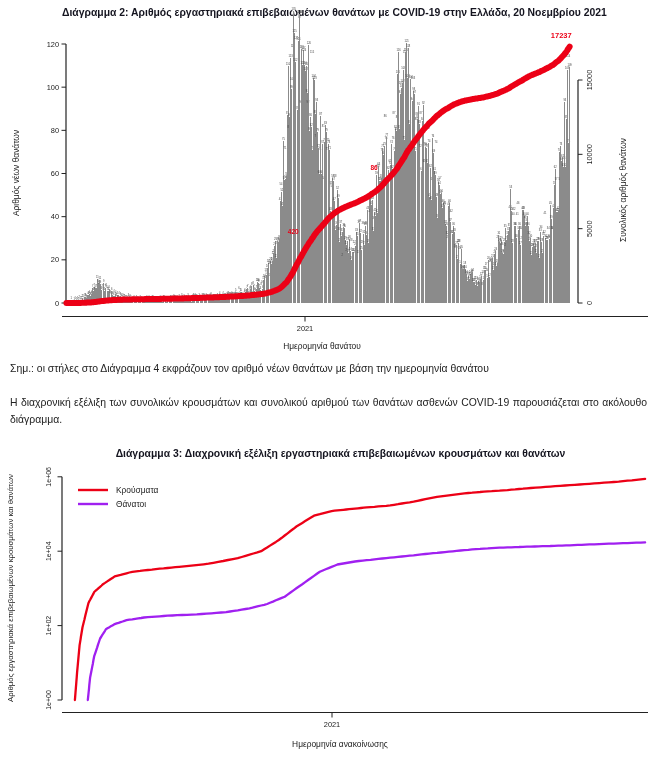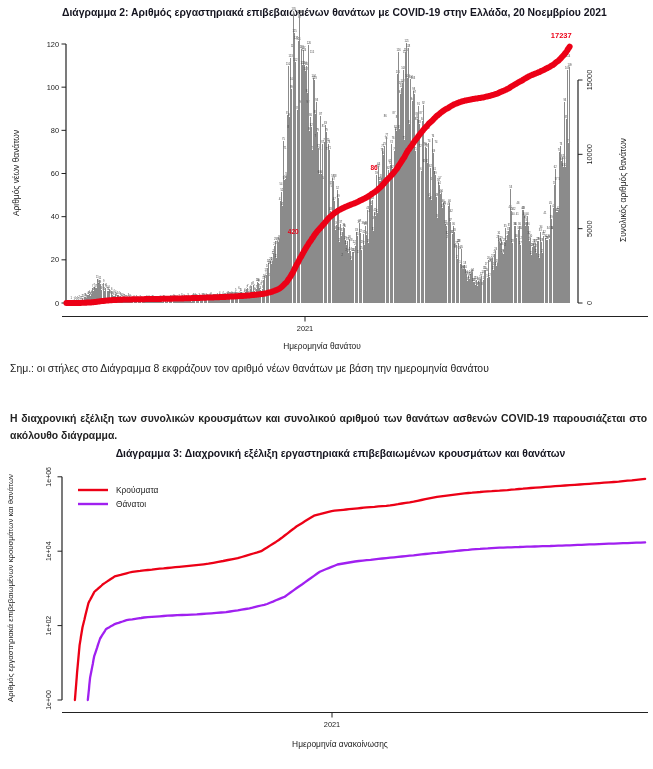--- a/index.html
+++ b/index.html
@@ -5,21 +5,21 @@
   html,body{margin:0;padding:0;}
   body{
     width:653px;height:769px;background:#ffffff;position:relative;overflow:hidden;
     font-family:"Liberation Sans", sans-serif;color:#1b1b1b;
   }
   .abs{position:absolute;}
   .chart-title{font-weight:bold;font-size:10.4px;color:#14141f;letter-spacing:0px;}
   .doc-text{font-size:10.4px;color:#222;}
   #chart2-title{top:7px;left:62px;width:586px;}
   #note-text{top:363px;left:10px;width:640px;}
-  #body-paragraph{top:411px;left:10px;width:637px;text-align:justify;line-height:1.62;font-weight:bold;}
+  #body-paragraph{top:395px;left:10px;width:637px;text-align:justify;line-height:1.62;}
   #chart3-title{top:448px;left:14px;width:653px;text-align:center;}
   svg{position:absolute;top:0;left:0;}
   text{font-family:"Liberation Sans", sans-serif;}
 </style>
 </head>
 <body>
 
 <div id="chart2-title" class="abs chart-title">Διάγραμμα 2: Αριθμός εργαστηριακά επιβεβαιωμένων θανάτων με COVID-19 στην Ελλάδα, 20 Νοεμβρίου 2021</div>
 
 <svg id="charts-canvas" width="653" height="769" viewBox="0 0 653 769">
@@ -1319,15 +1319,15 @@
     <text x="332" y="727" font-size="7.4" fill="#1b1b1b" text-anchor="middle">2021</text>
     <text x="340" y="747" font-size="8.4" fill="#1b1b1b" text-anchor="middle">Ημερομηνία ανακοίνωσης</text>
     <polyline points="74.9,700.0 75.2,696.3 75.5,692.5 75.8,688.8 76.1,685.1 76.4,681.3 76.7,677.6 77.1,672.2 77.6,666.8 78.1,661.3 78.6,655.9 79.1,650.5 79.6,645.1 80.1,642.1 80.6,639.1 81.0,636.2 81.5,633.2 82.0,630.3 82.5,627.3 83.5,623.3 84.5,619.3 85.4,615.3 86.4,611.2 87.4,607.2 88.4,603.2 89.3,601.3 90.3,599.5 91.3,597.6 92.3,595.7 93.3,593.9 94.2,592.0 95.7,590.7 97.2,589.4 98.6,588.1 100.1,586.8 101.6,585.5 103.0,584.2 105.0,582.9 106.9,581.6 108.9,580.3 110.8,579.0 112.8,577.7 114.7,576.4 117.7,575.6 120.6,574.9 123.5,574.1 126.5,573.3 129.4,572.5 132.3,571.8 136.2,571.3 140.1,570.9 144.0,570.4 147.9,570.0 151.9,569.6 155.8,569.1 159.7,568.7 163.6,568.4 167.5,568.0 171.4,567.6 175.3,567.2 179.2,566.8 184.1,566.3 189.0,565.8 193.8,565.3 198.7,564.8 203.6,564.3 208.5,563.7 213.4,562.8 218.3,561.9 223.2,561.0 228.0,560.0 232.9,559.1 237.8,558.2 241.7,557.0 245.6,555.8 249.5,554.7 253.4,553.5 257.3,552.4 261.2,551.2 264.2,549.3 267.1,547.5 270.0,545.6 273.0,543.7 275.9,541.9 278.8,540.0 281.8,537.8 284.7,535.5 287.6,533.3 290.5,531.0 293.5,528.8 296.4,526.5 299.3,524.7 302.3,522.9 305.2,521.1 308.1,519.3 311.0,517.5 314.0,515.7 316.9,514.9 319.8,514.2 322.8,513.4 325.7,512.6 328.6,511.8 331.6,511.1 334.5,510.7 337.4,510.4 340.3,510.1 343.3,509.8 346.2,509.5 349.1,509.2 352.1,508.9 355.0,508.6 357.9,508.3 360.9,508.0 363.8,507.7 366.7,507.4 370.6,507.1 374.5,506.8 378.4,506.4 382.3,506.1 386.3,505.8 390.2,505.4 394.1,504.8 398.0,504.2 401.9,503.5 405.8,502.9 409.7,502.3 413.6,501.6 417.5,500.8 421.4,500.0 425.3,499.2 429.2,498.4 433.1,497.6 437.0,496.8 440.9,496.3 444.9,495.8 448.8,495.3 452.7,494.8 456.6,494.3 460.5,493.8 464.4,493.4 468.3,493.0 472.2,492.7 476.1,492.3 480.0,492.0 483.9,491.6 487.8,491.3 491.7,491.1 495.6,490.8 499.5,490.6 503.5,490.3 507.4,490.1 511.3,489.7 515.2,489.4 519.1,489.0 523.0,488.7 526.9,488.3 530.8,488.0 535.7,487.6 540.6,487.3 545.5,486.9 550.3,486.6 555.2,486.2 560.1,485.9 565.0,485.5 569.9,485.2 574.8,484.8 579.6,484.5 584.5,484.1 589.4,483.8 594.3,483.4 599.2,483.1 604.1,482.7 608.9,482.4 613.8,482.0 618.7,481.7 623.1,481.2 627.5,480.7 631.9,480.3 636.3,479.8 640.7,479.3 645.1,478.9" fill="none" stroke="#ec0016" stroke-width="2.3" stroke-linecap="round" stroke-linejoin="round"></polyline>
     <polyline points="87.8,700.0 88.2,696.3 88.6,692.5 89.0,688.8 89.3,685.1 89.7,681.3 90.1,677.6 90.8,674.0 91.5,670.5 92.2,666.9 92.9,663.4 93.5,659.8 94.2,656.2 95.2,653.3 96.2,650.3 97.2,647.4 98.1,644.4 99.1,641.5 100.1,638.5 101.1,637.0 102.0,635.4 103.0,633.9 104.0,632.3 105.0,630.8 105.9,629.2 107.4,628.3 108.9,627.5 110.3,626.6 111.8,625.8 113.3,624.9 114.7,624.1 116.7,623.4 118.6,622.8 120.6,622.1 122.6,621.5 124.5,620.8 126.5,620.2 129.4,619.7 132.3,619.3 135.3,618.8 138.2,618.4 141.1,618.0 144.0,617.5 147.9,617.2 151.9,616.9 155.8,616.6 159.7,616.3 163.6,616.0 167.5,615.7 172.4,615.5 177.2,615.2 182.1,615.0 187.0,614.8 191.9,614.6 196.8,614.4 201.7,614.0 206.5,613.6 211.4,613.3 216.3,612.9 221.2,612.5 226.1,612.1 230.0,611.5 233.9,610.9 237.8,610.3 241.7,609.6 245.6,609.0 249.5,608.4 252.5,607.7 255.4,606.9 258.3,606.2 261.2,605.5 264.2,604.8 267.1,604.0 270.0,602.8 273.0,601.6 275.9,600.3 278.8,599.1 281.8,597.9 284.7,596.7 287.6,594.6 290.5,592.5 293.5,590.4 296.4,588.3 299.3,586.2 302.3,584.2 305.2,582.1 308.1,580.0 311.0,578.0 314.0,575.9 316.9,573.8 319.8,571.8 322.8,570.5 325.7,569.3 328.6,568.1 331.6,566.9 334.5,565.7 337.4,564.5 340.3,564.0 343.3,563.5 346.2,563.0 349.1,562.5 352.1,562.0 355.0,561.5 358.9,561.0 362.8,560.6 366.7,560.2 370.6,559.8 374.5,559.3 378.4,558.9 382.3,558.5 386.3,558.1 390.2,557.7 394.1,557.3 398.0,556.9 401.9,556.5 405.8,556.1 409.7,555.7 413.6,555.3 417.5,554.8 421.4,554.4 425.3,554.0 429.2,553.6 433.1,553.2 437.0,552.9 440.9,552.5 444.9,552.1 448.8,551.7 452.7,551.3 456.6,550.9 460.5,550.5 464.4,550.1 468.3,549.8 472.2,549.4 476.1,549.1 480.0,548.9 483.9,548.6 487.8,548.4 491.7,548.1 495.6,547.9 499.5,547.7 503.5,547.6 507.4,547.4 511.3,547.3 515.2,547.1 519.1,547.0 523.0,546.8 526.9,546.7 530.8,546.6 534.7,546.5 538.6,546.4 542.5,546.2 546.4,546.1 550.3,546.0 554.2,545.8 558.1,545.7 562.1,545.6 566.0,545.4 569.9,545.3 573.8,545.1 577.7,544.9 581.6,544.8 585.5,544.6 589.4,544.4 594.3,544.3 599.2,544.1 604.1,543.9 608.9,543.7 613.8,543.6 618.7,543.4 623.1,543.2 627.5,543.1 631.9,542.9 636.3,542.7 640.7,542.6 645.1,542.4" fill="none" stroke="#a020f0" stroke-width="2.3" stroke-linecap="round" stroke-linejoin="round"></polyline>
     <line x1="78" y1="490" x2="108" y2="490" stroke="#ec0016" stroke-width="2.4"></line>
     <text x="116" y="493" font-size="8.4" fill="#1b1b1b">Κρούσματα</text>
     <line x1="78" y1="504" x2="108" y2="504" stroke="#a020f0" stroke-width="2.4"></line>
     <text x="116" y="507" font-size="8.4" fill="#1b1b1b">Θάνατοι</text>
   </svg>
 
-<div id="note-text" class="abs doc-text">Σημ.: οι στήλες στο Διάγραμμα 8 εκφράζουν τον αριθμό νέων θανάτων με βάση την ημερομηνία θανάτου</div>
+<div id="note-text" class="abs doc-text">Σημ.: οι στήλες στο Διάγραμμα 4 εκφράζουν τον αριθμό νέων θανάτων με βάση την ημερομηνία θανάτου</div>
 <div id="body-paragraph" class="abs doc-text">Η διαχρονική εξέλιξη των συνολικών κρουσμάτων και συνολικού αριθμού των θανάτων ασθενών COVID-19 παρουσιάζεται στο ακόλουθο διάγραμμα.</div>
 <div id="chart3-title" class="abs chart-title">Διάγραμμα 3: Διαχρονική εξέλιξη εργαστηριακά επιβεβαιωμένων κρουσμάτων και θανάτων</div>
 
 </body></html>

